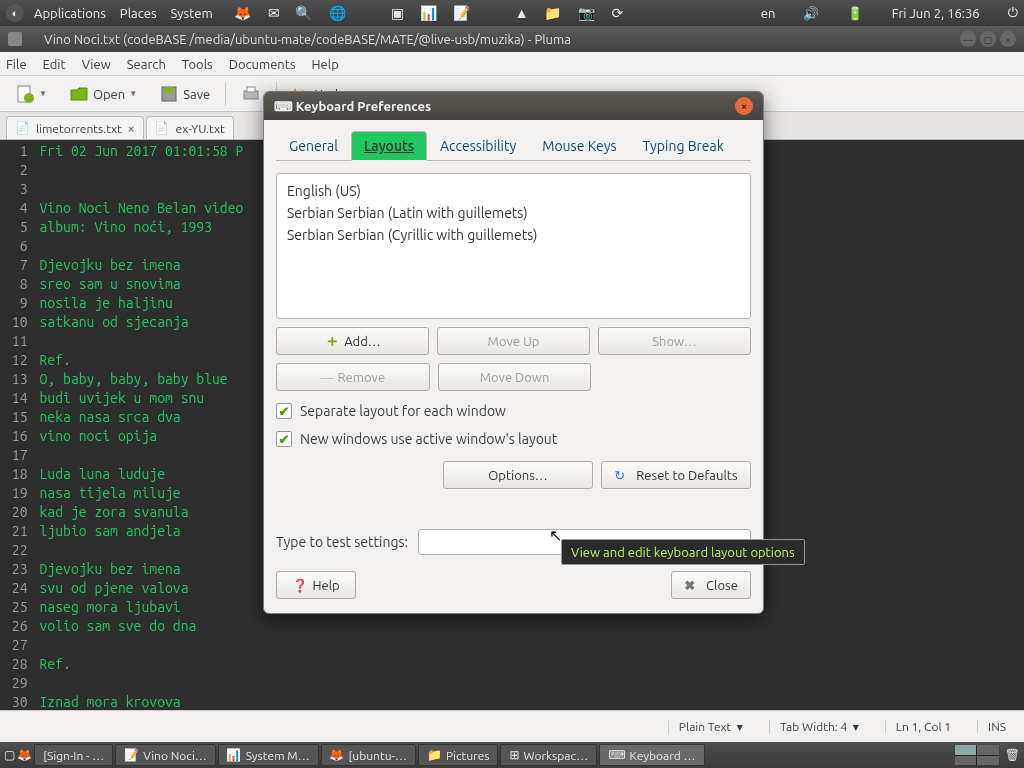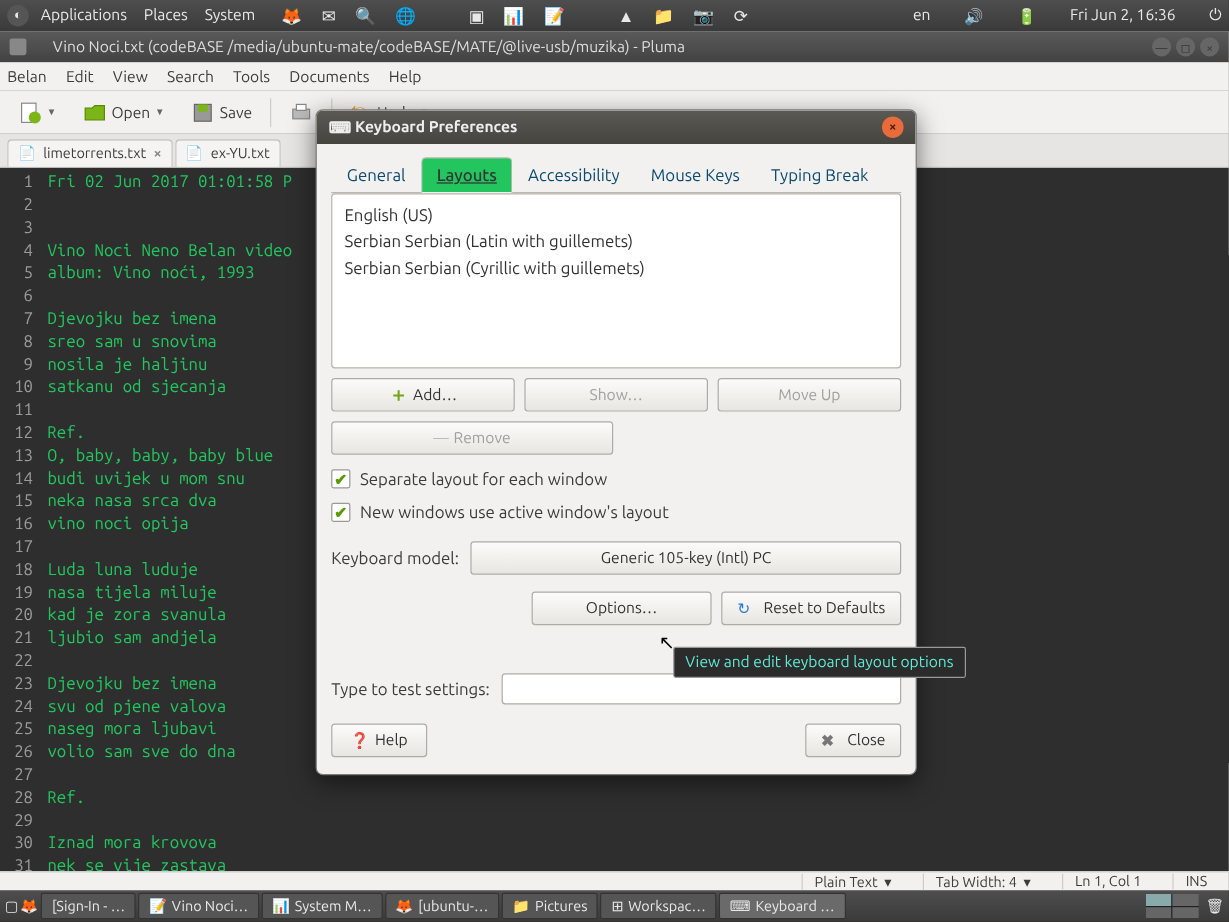--- a/index.html
+++ b/index.html
@@ -29,35 +29,35 @@
 .dropdown-arrow { font-size: 8px; color: #666; }
 
 .pluma-tabbar { height: 28px; background: #e6e5e3; display: flex; align-items: flex-end; padding: 0 6px; border-bottom: 1px solid #bbb; }
 .file-tab { background: #f5f4f2; border: 1px solid #bbb; border-bottom: none; border-radius: 4px 4px 0 0; padding: 4px 8px; margin-right: 2px; display: flex; align-items: center; gap: 6px; font-size: 12px; }
 .file-tab .close-x { color: #888; font-weight: bold; }
 
 .editor { flex: 1; background: #2e2e2e; display: flex; font-family: "Ubuntu Mono", monospace; font-size: 14px; line-height: 19px; overflow: hidden; }
 .line-numbers { background: #2e2e2e; color: #9a9a9a; text-align: right; padding: 2px 6px 2px 4px; white-space: pre; }
 .code { color: #22c55e; padding: 2px 6px; white-space: pre; }
 
-.pluma-statusbar { height: 16px; background: #f2f1f0; border-top: 1px solid #c8c8c8; display: flex; align-items: center; font-size: 12px; padding: 0 8px; gap: 16px; }
+.pluma-statusbar { height: 32px; background: #f2f1f0; border-top: 1px solid #c8c8c8; display: flex; align-items: center; font-size: 12px; padding: 0 8px; gap: 16px; }
 .pluma-statusbar .spacer { flex: 1; }
 .status-seg { border-left: 1px solid #ccc; padding: 0 10px; }
 
 
 .dialog { position: absolute; top: 91px; left: 263px; width: 501px; background: #f2f1f0; border: 1px solid #7a7a7a; border-radius: 6px; box-shadow: 0 6px 20px rgba(0,0,0,0.5); overflow: hidden; }
 .dialog-titlebar { height: 28px; background: linear-gradient(#5a5953, #45443f); display: flex; align-items: center; color: #eee; padding: 0 10px; font-weight: bold; font-size: 13px; }
 .dialog-titlebar .d-close { margin-left: auto; width: 18px; height: 18px; border-radius: 50%; background: #e96a3a; color: #561d00; display: flex; align-items: center; justify-content: center; font-size: 11px; font-weight: bold; }
 .dialog-body { padding: 10px 12px 14px; }
 
 .tabs { border-bottom: 1px solid #bcb9b4; display: flex; }
 .tab { padding: 6px 12px; border: 1px solid transparent; border-bottom: none; color: #0c4a6e; font-size: 14px; position: relative; top: 1px; }
 .tab.active { background: #22c55e; border: 1px solid #bcb9b4; border-bottom: 1px solid #f2f1f0; border-radius: 4px 4px 0 0; color: #333; font-weight: 500; text-decoration: underline; }
 
-.layouts-list { border: 1px solid #b8b4ad; background: #fff; border-radius: 3px; height: 146px; padding: 6px 10px; font-size: 14px; line-height: 22px; color: #333; }
+.layouts-list { margin-top: 12px; border: 1px solid #b8b4ad; background: #fff; border-radius: 3px; height: 146px; padding: 6px 10px; font-size: 14px; line-height: 22px; color: #333; }
 
 .btn-row { display: flex; gap: 8px; margin-top: 8px; }
 .btn { flex: 1; height: 28px; border: 1px solid #b0aca5; border-radius: 3px; background: linear-gradient(#fbfbfa, #e8e6e1); display: flex; align-items: center; justify-content: center; gap: 4px; font-size: 13px; color: #333; }
 .btn.disabled { color: #a0a0a0; }
 .btn .plus { color: #72a618; font-weight: bold; font-size: 16px; }
 
 .check-row { display: flex; align-items: center; gap: 8px; margin-top: 12px; font-size: 14px; }
 .checkbox { width: 16px; height: 16px; border: 1px solid #999; border-radius: 2px; background: #fff; display: flex; align-items: center; justify-content: center; color: #5a9a00; font-weight: bold; font-size: 13px; }
 
 .model-row { display: flex; align-items: center; gap: 10px; margin-top: 16px; font-size: 14px; }
@@ -67,21 +67,21 @@
 .opts-row .btn { flex: 0 0 150px; }
 
 .test-row { display: flex; align-items: center; gap: 10px; margin-top: 40px; font-size: 14px; }
 .test-input { flex: 1; height: 26px; border: 1px solid #b0aca5; border-radius: 3px; background: #fff; padding: 0 6px; }
 
 .dlg-footer { display: flex; margin-top: 16px; }
 .dlg-footer .btn { flex: 0 0 80px; }
 .dlg-footer .spacer { flex: 1; }
 
 
-.tooltip { position: absolute; top: 539px; left: 561px; background: #2b2b2b; color: #5eead4; border: 1px solid #999; padding: 5px 9px; font-size: 13px; border-radius: 2px; z-index: 100; }
+.tooltip { position: absolute; top: 539px; left: 561px; background: #2b2b2b; color: #bef264; border: 1px solid #999; padding: 5px 9px; font-size: 13px; border-radius: 2px; z-index: 100; }
 
 
 .cursor { position: absolute; top: 526px; left: 549px; font-size: 16px; color: #000; z-index: 101; pointer-events: none; }
 
 
 .bottom-panel { position: absolute; bottom: 0; left: 0; right: 0; height: 26px; background: linear-gradient(#4e4e4e, #3a3a3a); display: flex; align-items: center; color: #e8e8e8; font-size: 12px; padding: 0 4px; gap: 2px; }
 .task { background: #555; border: 1px solid #333; border-radius: 2px; padding: 2px 8px; height: 22px; display: flex; align-items: center; gap: 4px; max-width: 120px; white-space: nowrap; overflow: hidden; text-overflow: ellipsis; }
 .task.active { background: #6a6a6a; }
 .bottom-panel .bp-right { margin-left: auto; display: flex; gap: 6px; align-items: center; }
 .workspace-grid { width: 44px; height: 20px; display: grid; grid-template-columns: 1fr 1fr; grid-template-rows: 1fr 1fr; gap: 1px; background: #222; }
@@ -129,21 +129,21 @@
     <span class="title-icon"></span>
     <span>Vino Noci.txt (codeBASE /media/ubuntu-mate/codeBASE/MATE/@live-usb/muzika) - Pluma</span>
     <div class="win-controls">
       <span class="win-btn">—</span>
       <span class="win-btn">◻</span>
       <span class="win-btn">×</span>
     </div>
   </div>
 
   <div class="pluma-menubar">
-    <span>Belan</span>
+    <span>File</span>
     <span>Edit</span>
     <span>View</span>
     <span>Search</span>
     <span>Tools</span>
     <span>Documents</span>
     <span>Help</span>
   </div>
 
   <div class="pluma-toolbar">
     <span class="tb-btn">
@@ -293,44 +293,41 @@
       <div>English (US)</div>
       <div>Serbian Serbian (Latin with guillemets)</div>
       <div>Serbian Serbian (Cyrillic with guillemets)</div>
     </div>
 
     <div class="btn-row">
       <div class="btn">
           <span class="plus">＋</span>
           <span>Add…</span>
         </div>
+      <div class="btn disabled">Move Up</div>
       <div class="btn disabled">Show…</div>
-      <div class="btn disabled">Move Up</div>
     </div>
     <div class="btn-row">
       <div class="btn disabled">
           <span style="color:#bbb">—</span>
           <span>Remove</span>
         </div>
+      <div class="btn disabled">Move Down</div>
       <div style="flex:1"></div>
     </div>
 
     <div class="check-row">
       <div class="checkbox">✔</div>
       <span>Separate layout for each window</span>
     </div>
     <div class="check-row">
       <div class="checkbox">✔</div>
       <span>New windows use active window's layout</span>
     </div>
 
-    <div class="model-row">
-      <span>Keyboard model:</span>
-      <div class="btn">Generic 105-key (Intl) PC</div>
-    </div>
 
     <div class="opts-row">
       <div class="btn">Options…</div>
       <div class="btn"><span style="color:#2a7ad4">↻</span>&nbsp;<span>Reset to Defaults</span></div>
     </div>
 
     <div class="test-row">
       <span>Type to test settings:</span>
       <input class="test-input" type="text" style="">
     </div>

